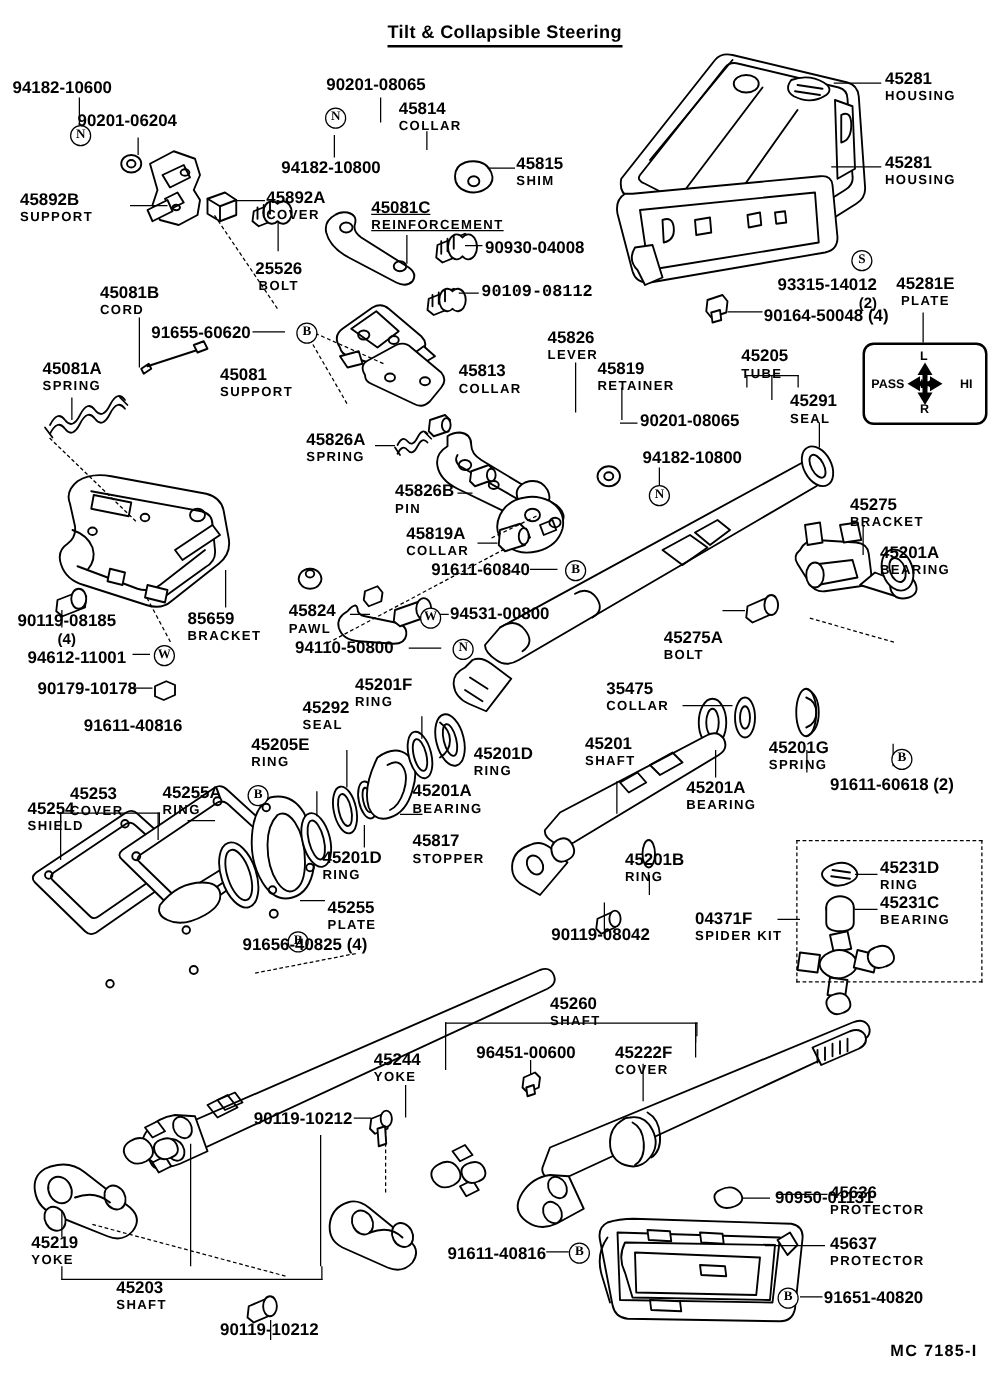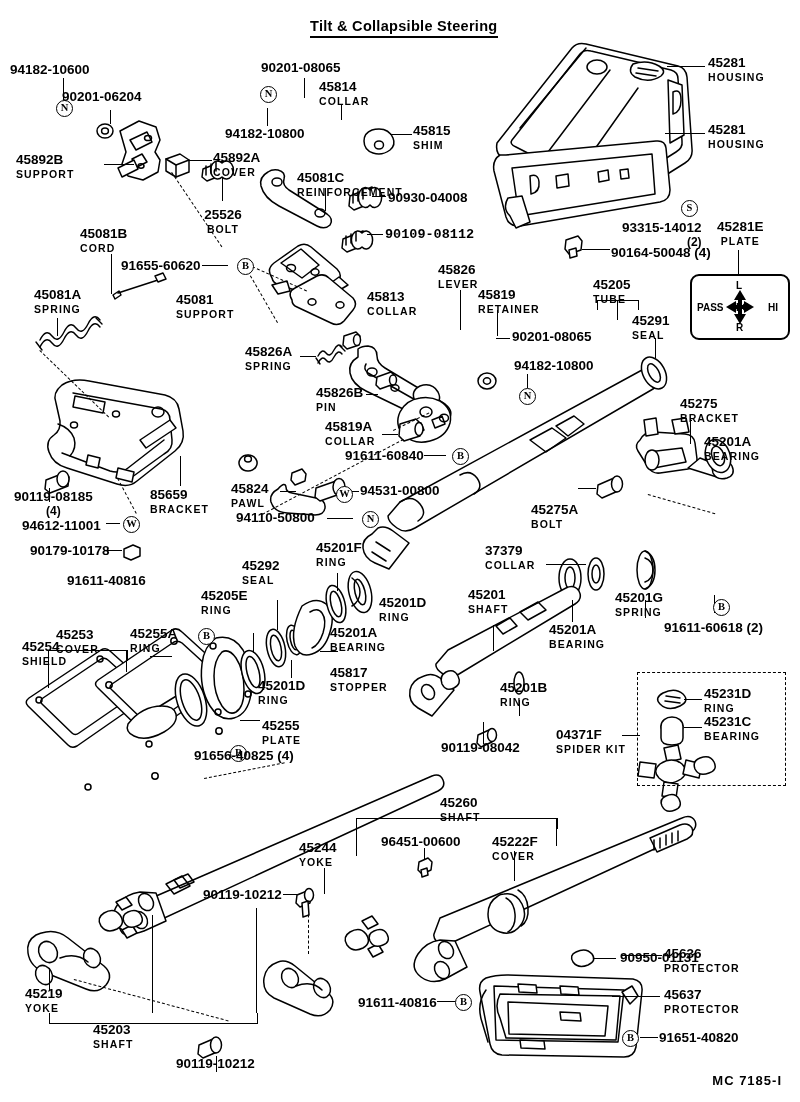--- a/index.html
+++ b/index.html
@@ -577,21 +577,21 @@
     <span class="num">45814</span>
     <span class="nm">COLLAR</span>
   </div>
   <div class="stack left" style="left:225px;top:126px;">
     <span class="num">94182-10800</span>
   </div>
   <div class="stack left" style="left:413px;top:123px;">
     <span class="num">45815</span>
     <span class="nm">SHIM</span>
   </div>
-  <div class="stack left" style="left:297px;top:170px;">
+  <div class="stack left" style="left:297px;top:158px;text-decoration:underline;">
     <span class="num">45081C</span>
     <span class="nm">REINFORCEMENT</span>
   </div>
   <div class="stack left" style="left:388px;top:190px;">
     <span class="num">90930-04008</span>
   </div>
   <div class="stack left" style="left:385px;top:227px;font-family:Liberation Mono, monospace;">
     <span class="num">90109-08112</span>
   </div>
   <div class="stack left" style="left:438px;top:262px;">
@@ -667,21 +667,21 @@
     <span class="nm">RING</span>
   </div>
   <div class="stack left" style="left:201px;top:588px;">
     <span class="num">45205E</span>
     <span class="nm">RING</span>
   </div>
   <div class="stack left" style="left:242px;top:558px;">
     <span class="num">45292</span>
     <span class="nm">SEAL</span>
   </div>
-  <div class="stack left" style="left:316px;top:540px;">
+  <div class="stack left" style="left:284px;top:540px;">
     <span class="num">45201F</span>
     <span class="nm">RING</span>
   </div>
   <div class="stack left" style="left:379px;top:595px;">
     <span class="num">45201D</span>
     <span class="nm">RING</span>
   </div>
   <div class="stack left" style="left:330px;top:625px;">
     <span class="num">45201A</span>
     <span class="nm">BEARING</span>
@@ -734,21 +734,21 @@
   </div>
   <div class="stack left" style="left:704px;top:434px;">
     <span class="num">45201A</span>
     <span class="nm">BEARING</span>
   </div>
   <div class="stack left" style="left:531px;top:502px;">
     <span class="num">45275A</span>
     <span class="nm">BOLT</span>
   </div>
   <div class="stack left" style="left:485px;top:543px;">
-    <span class="num">37379</span>
+    <span class="num">35475</span>
     <span class="nm">COLLAR</span>
   </div>
   <div class="stack left" style="left:615px;top:590px;">
     <span class="num">45201G</span>
     <span class="nm">SPRING</span>
   </div>
   <div class="stack left" style="left:664px;top:620px;">
     <span class="num">91611-60618 (2)</span>
   </div>
   <div class="stack left" style="left:468px;top:587px;">

